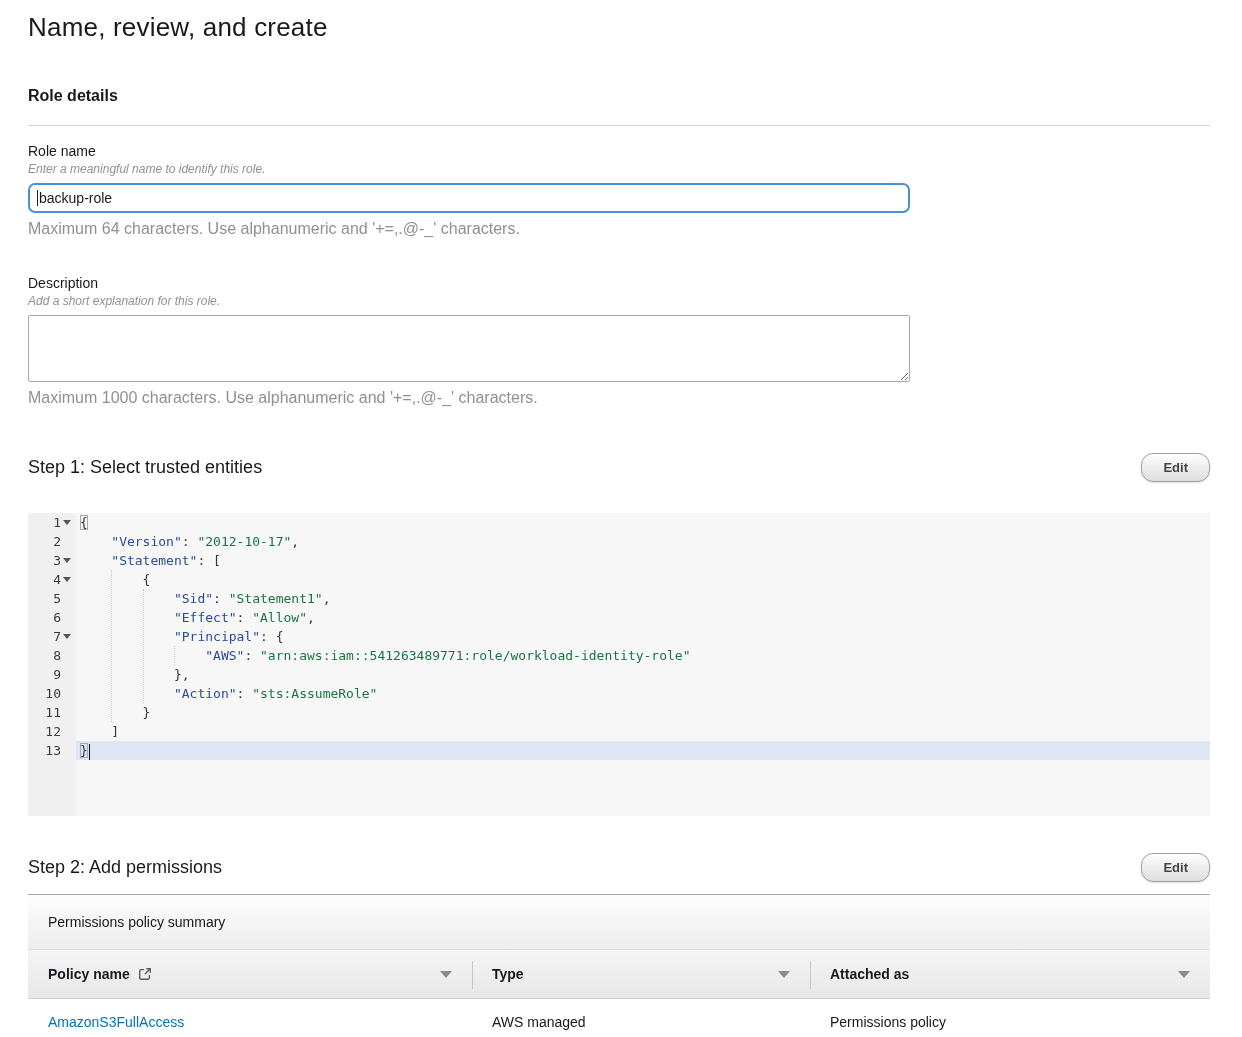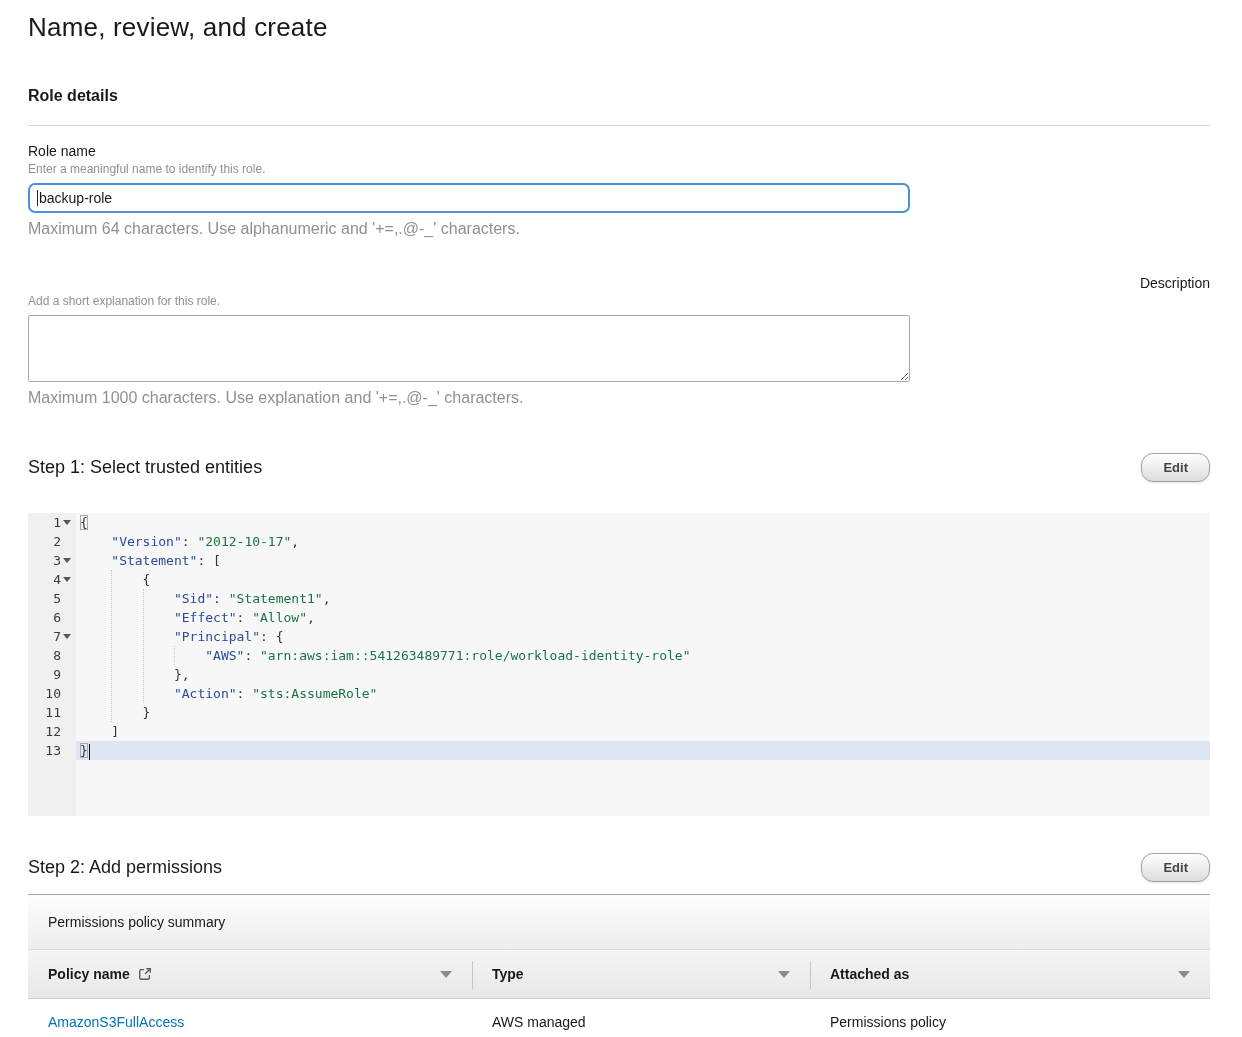--- a/index.html
+++ b/index.html
@@ -9,39 +9,39 @@
     font-family:"Liberation Sans", sans-serif; color:#16191f;
   }
   .page { padding:12px 32px 0 28px; }
 
   .page-title { font-size:26px; font-weight:400; color:#16191f; letter-spacing:.2px; }
 
   .section-heading { font-size:16px; font-weight:bold; margin-top:44px; }
   .divider { border:none; border-top:1px solid #d5d5d5; margin-top:20px; }
 
   .field-label { font-size:14px; margin-top:17px; color:#16191f; }
-  .field-hint { font-size:12px; color:#8d9096; margin-top:3px; }
+  .field-hint { font-size:12px; color:#8d9096; margin-top:3px;font-style:italic; }
   .field-constraint { font-size:16px; color:#8d9096; margin-top:7px; }
 
   .input-wrap { position:relative; width:1066px; margin-top:7px; }
   .role-name-input {
     width:882px; height:30px; font-family:"Liberation Sans",sans-serif;
     font-size:14px; color:#16191f; padding:0 8px 0 9px;
     border:2px solid var(--input-focus,#4a90d9); border-radius:7px; outline:none;
     background:#fff;
   }
   .caret-bar { position:absolute; left:9px; top:7px; width:1px; height:16px; background:#222; }
 
   .description-textarea {
     display:block; width:882px; height:67px; margin-top:7px;
     border:1px solid #a9a9a9; border-radius:2px; background:#fff;
     font-family:"Liberation Sans",sans-serif; font-size:14px; padding:6px 8px;
     resize:both; outline:none; color:#16191f;
   }
-  .desc-spacer { margin-top:37px;text-align:right; }
+  .desc-spacer { margin-top:37px; }
 
   .step-row { display:flex; justify-content:space-between; align-items:center; margin-top:46px; }
   .step-heading { font-size:18px; font-weight:400; color:#16191f; }
   .aws-btn {
     font-family:"Liberation Sans",sans-serif; font-size:13px; font-weight:bold; color:#444;
     background:linear-gradient(#ffffff,#dcdcdc); border:1px solid #a0a0a0; border-radius:12px;
     padding:6px 21px; cursor:pointer; box-shadow:0 1px 2px rgba(0,0,0,.12);
   }
 
   
@@ -108,21 +108,21 @@
   <div class="field-hint">Enter a meaningful name to identify this role.</div>
   <div class="input-wrap">
     <input class="role-name-input" type="text" value="backup-role" style="">
     <div class="caret-bar"></div>
   </div>
   <div class="field-constraint">Maximum 64 characters. Use alphanumeric and '+=,.@-_' characters.</div>
 
   <div class="field-label desc-spacer">Description</div>
   <div class="field-hint">Add a short explanation for this role.</div>
   <textarea class="description-textarea" style=""></textarea>
-  <div class="field-constraint">Maximum 1000 characters. Use explanation and '+=,.@-_' characters.</div>
+  <div class="field-constraint">Maximum 1000 characters. Use alphanumeric and '+=,.@-_' characters.</div>
 
   <div class="step-row">
     <h2 class="step-heading">Step 1: Select trusted entities</h2>
     <button class="aws-btn">Edit</button>
   </div>
 
   <div class="code-editor">
     <div class="gutter-bg"></div>
     <div class="indent-guide" style="left:83px; top:57px; height:152px;"></div>
     <div class="indent-guide" style="left:115px; top:76px; height:114px;"></div>

